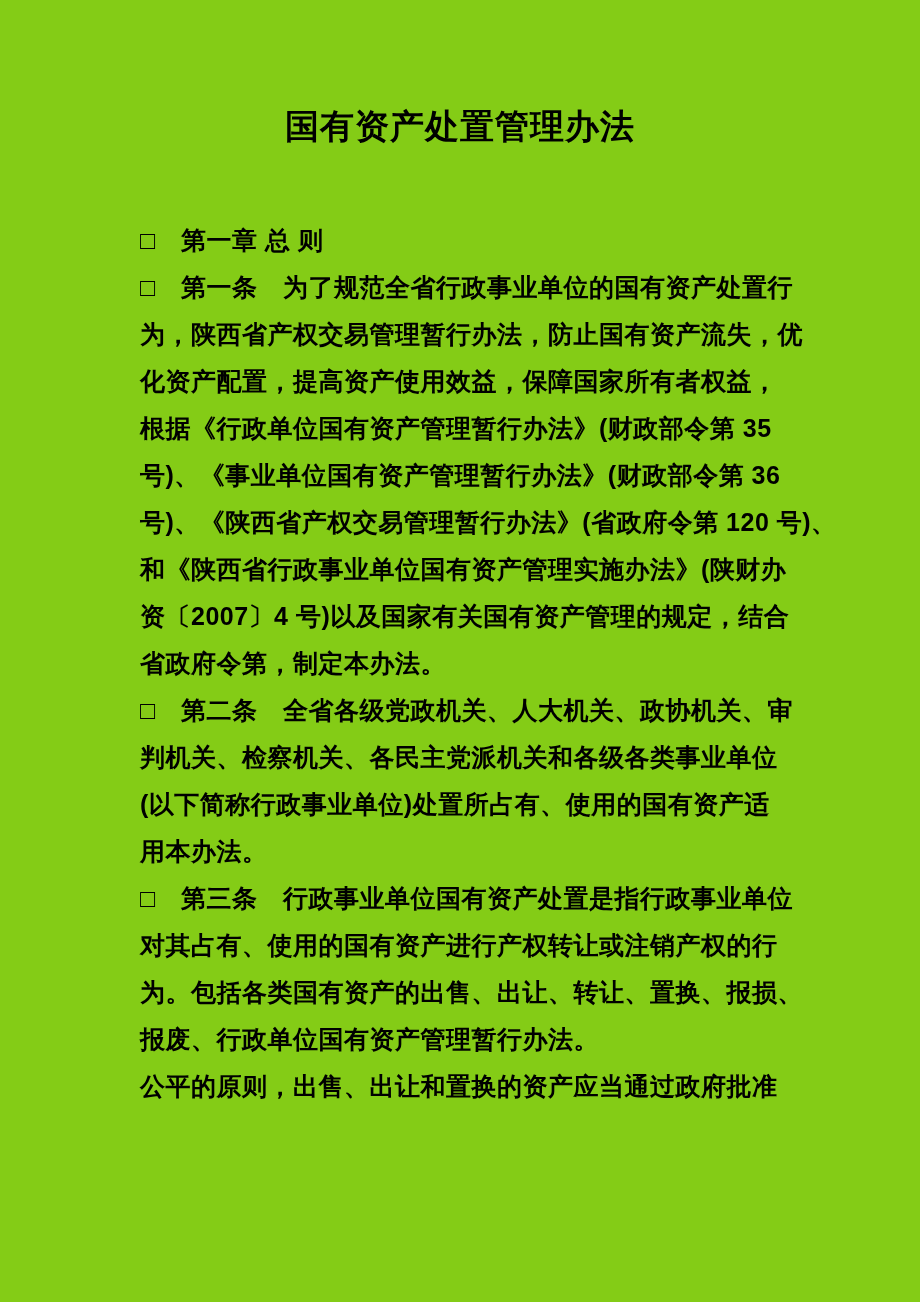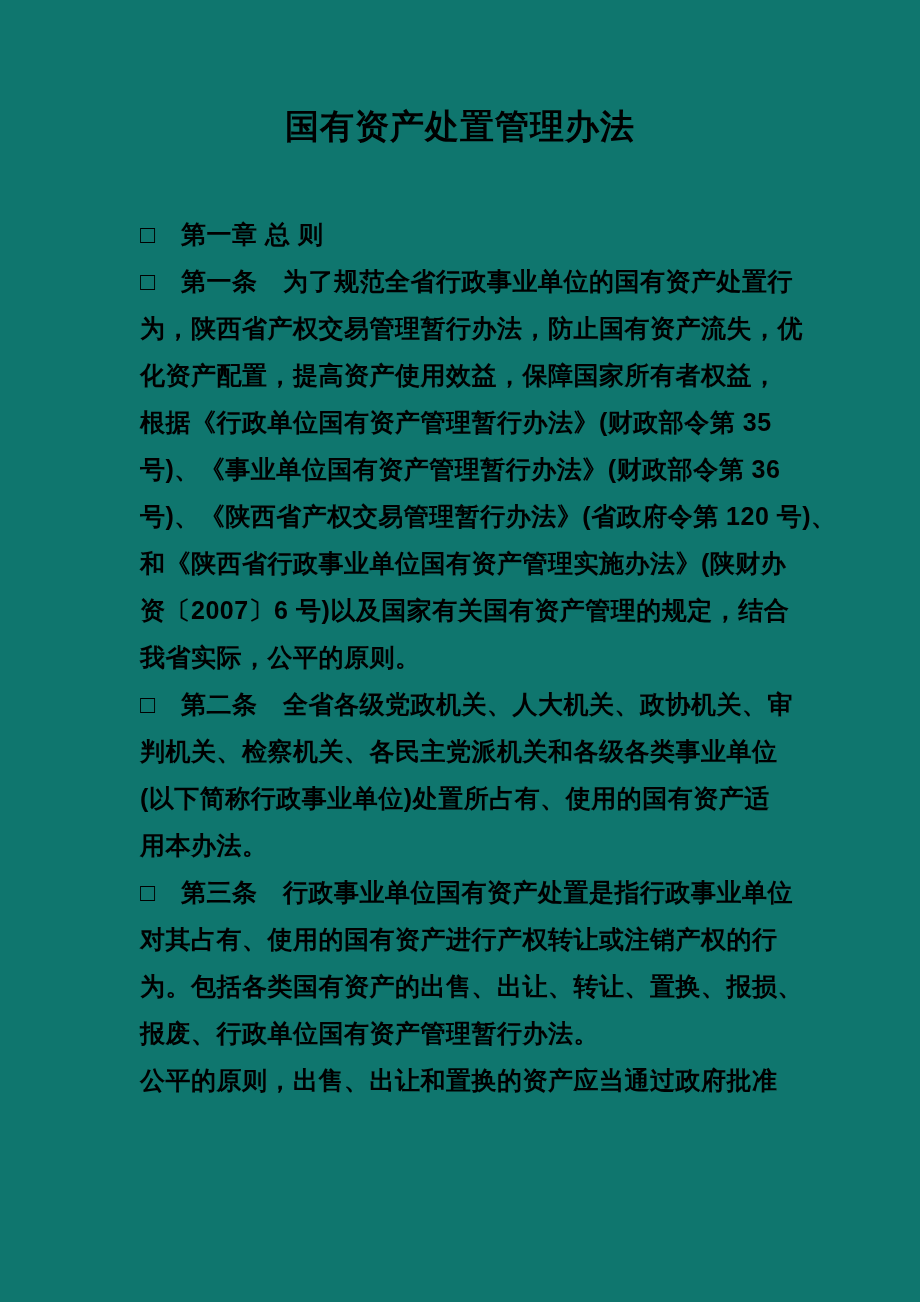--- a/index.html
+++ b/index.html
@@ -11,21 +11,21 @@
     width: 920px;
     height: 1302px;
     overflow: hidden;
     font-family: "Liberation Sans", sans-serif;
     color: #000000;
   }
   .page {
     position: relative;
     width: 920px;
     height: 1302px;
-    background: #0f766e;
+    background: #84cc16;
   }
   .doc-title {
     position: absolute;
     top: 103px;
     left: 0;
     width: 920px;
     margin: 0;
     text-align: center;
     font-size: 34px;
     line-height: 46px;
@@ -38,21 +38,21 @@
     top: 169px;
     left: 192px;
     margin: 0;
     font-size: 25px;
     line-height: 32px;
     font-weight: 700;
     white-space: nowrap;
   }
   .doc-body {
     position: absolute;
-    top: 211px;
+    top: 217px;
     left: 140px;
     width: 680px;
   }
   .line {
     height: 47px;
     line-height: 47px;
     font-size: 25px;
     font-weight: 700;
     letter-spacing: 0.5px;
     white-space: nowrap;
@@ -65,22 +65,22 @@
   <h1 class="doc-title">国有资产处置管理办法</h1>
   <div class="doc-body">
       <div class="line">□　第一章 总 则</div>
       <div class="line">□　第一条　为了规范全省行政事业单位的国有资产处置行</div>
       <div class="line">为，陕西省产权交易管理暂行办法，防止国有资产流失，优</div>
       <div class="line">化资产配置，提高资产使用效益，保障国家所有者权益，</div>
       <div class="line">根据《行政单位国有资产管理暂行办法》(财政部令第 35</div>
       <div class="line">号)、《事业单位国有资产管理暂行办法》(财政部令第 36</div>
       <div class="line">号)、《陕西省产权交易管理暂行办法》(省政府令第 120 号)、</div>
       <div class="line">和《陕西省行政事业单位国有资产管理实施办法》(陕财办</div>
-      <div class="line">资〔2007〕6 号)以及国家有关国有资产管理的规定，结合</div>
-      <div class="line">我省实际，公平的原则。</div>
+      <div class="line">资〔2007〕4 号)以及国家有关国有资产管理的规定，结合</div>
+      <div class="line">省政府令第，制定本办法。</div>
       <div class="line">□　第二条　全省各级党政机关、人大机关、政协机关、审</div>
       <div class="line">判机关、检察机关、各民主党派机关和各级各类事业单位</div>
       <div class="line">(以下简称行政事业单位)处置所占有、使用的国有资产适</div>
       <div class="line">用本办法。</div>
       <div class="line">□　第三条　行政事业单位国有资产处置是指行政事业单位</div>
       <div class="line">对其占有、使用的国有资产进行产权转让或注销产权的行</div>
       <div class="line">为。包括各类国有资产的出售、出让、转让、置换、报损、</div>
       <div class="line">报废、行政单位国有资产管理暂行办法。</div>
       <div class="line">公平的原则，出售、出让和置换的资产应当通过政府批准</div>
     </div>

